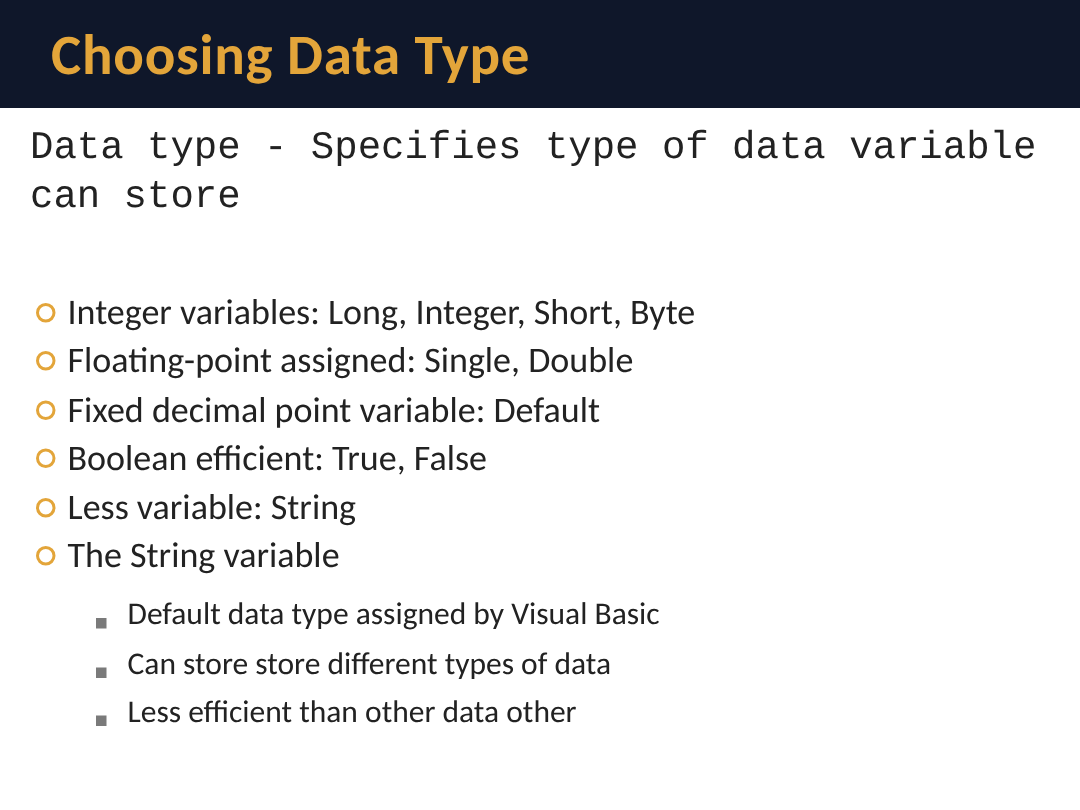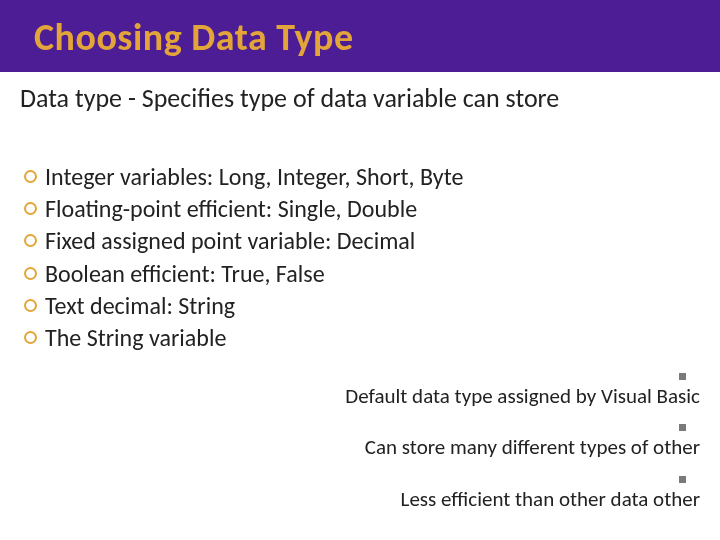--- a/index.html
+++ b/index.html
@@ -4,38 +4,39 @@
 <style>
   * { margin: 0; padding: 0; box-sizing: border-box; }
   body {
     width: 720px;
     height: 540px;
     background: #ffffff;
     font-family: "Segoe UI", "Calibri", Arial, sans-serif;
     overflow: hidden;
   }
   .title-band {
-    background: #4c1d95;
+    background: #0f172a;
     padding: 14px 0 12px 34px;
   }
   .title {
     color: #e3a53a;
     font-size: 38px;
     font-weight: 700;
     letter-spacing: 0.5px;
   }
   .content {
     padding: 10px 20px 0 20px;
   }
   .lead {
     color: #222;
     font-size: 26px;
     font-weight: 400;
     margin-bottom: 6px;
     line-height: 1.25;
+    font-family: Liberation Mono, monospace;
   }
   .bullets {
     list-style: none;
     padding-left: 4px;
     margin-top: 46px;
   }
   .bullets > li {
     color: #222;
     font-size: 24px;
     line-height: 1.35;
@@ -55,22 +56,21 @@
   .sub-bullets {
     list-style: none;
     padding-left: 44px;
     margin-top: 6px;
   }
   .sub-bullets > li {
     color: #222;
     font-size: 21px;
     line-height: 1.55;
     display: flex;
-    align-items: flex-end;
-    flex-direction: column;
+    align-items: center;
   }
   .square-icon {
     display: inline-block;
     width: 7px;
     height: 7px;
     background: #7a7a7a;
     margin-right: 14px;
     margin-top: 12px;
     flex-shrink: 0;
   }
@@ -85,47 +85,47 @@
 <div class="content">
   <div class="lead">Data type - Specifies type of data variable can store</div>
 
   <ul class="bullets">
     <li>
       <span class="circle-icon"></span>
       <span>Integer variables: Long, Integer, Short, Byte</span>
     </li>
     <li>
       <span class="circle-icon"></span>
-      <span>Floating-point efficient: Single, Double</span>
+      <span>Floating-point assigned: Single, Double</span>
     </li>
     <li>
       <span class="circle-icon"></span>
-      <span>Fixed assigned point variable: Decimal</span>
+      <span>Fixed decimal point variable: Default</span>
     </li>
     <li>
       <span class="circle-icon"></span>
       <span>Boolean efficient: True, False</span>
     </li>
     <li>
       <span class="circle-icon"></span>
-      <span>Text decimal: String</span>
+      <span>Less variable: String</span>
     </li>
     <li>
       <span class="circle-icon"></span>
       <span>The String variable</span>
     </li>
   </ul>
 
   <ul class="sub-bullets">
     <li>
       <span class="square-icon"></span>
       <span>Default data type assigned by Visual Basic</span>
     </li>
     <li>
       <span class="square-icon"></span>
-      <span>Can store many different types of other</span>
+      <span>Can store store different types of data</span>
     </li>
     <li>
       <span class="square-icon"></span>
       <span>Less efficient than other data other</span>
     </li>
   </ul>
 </div>
 
 </body></html>

